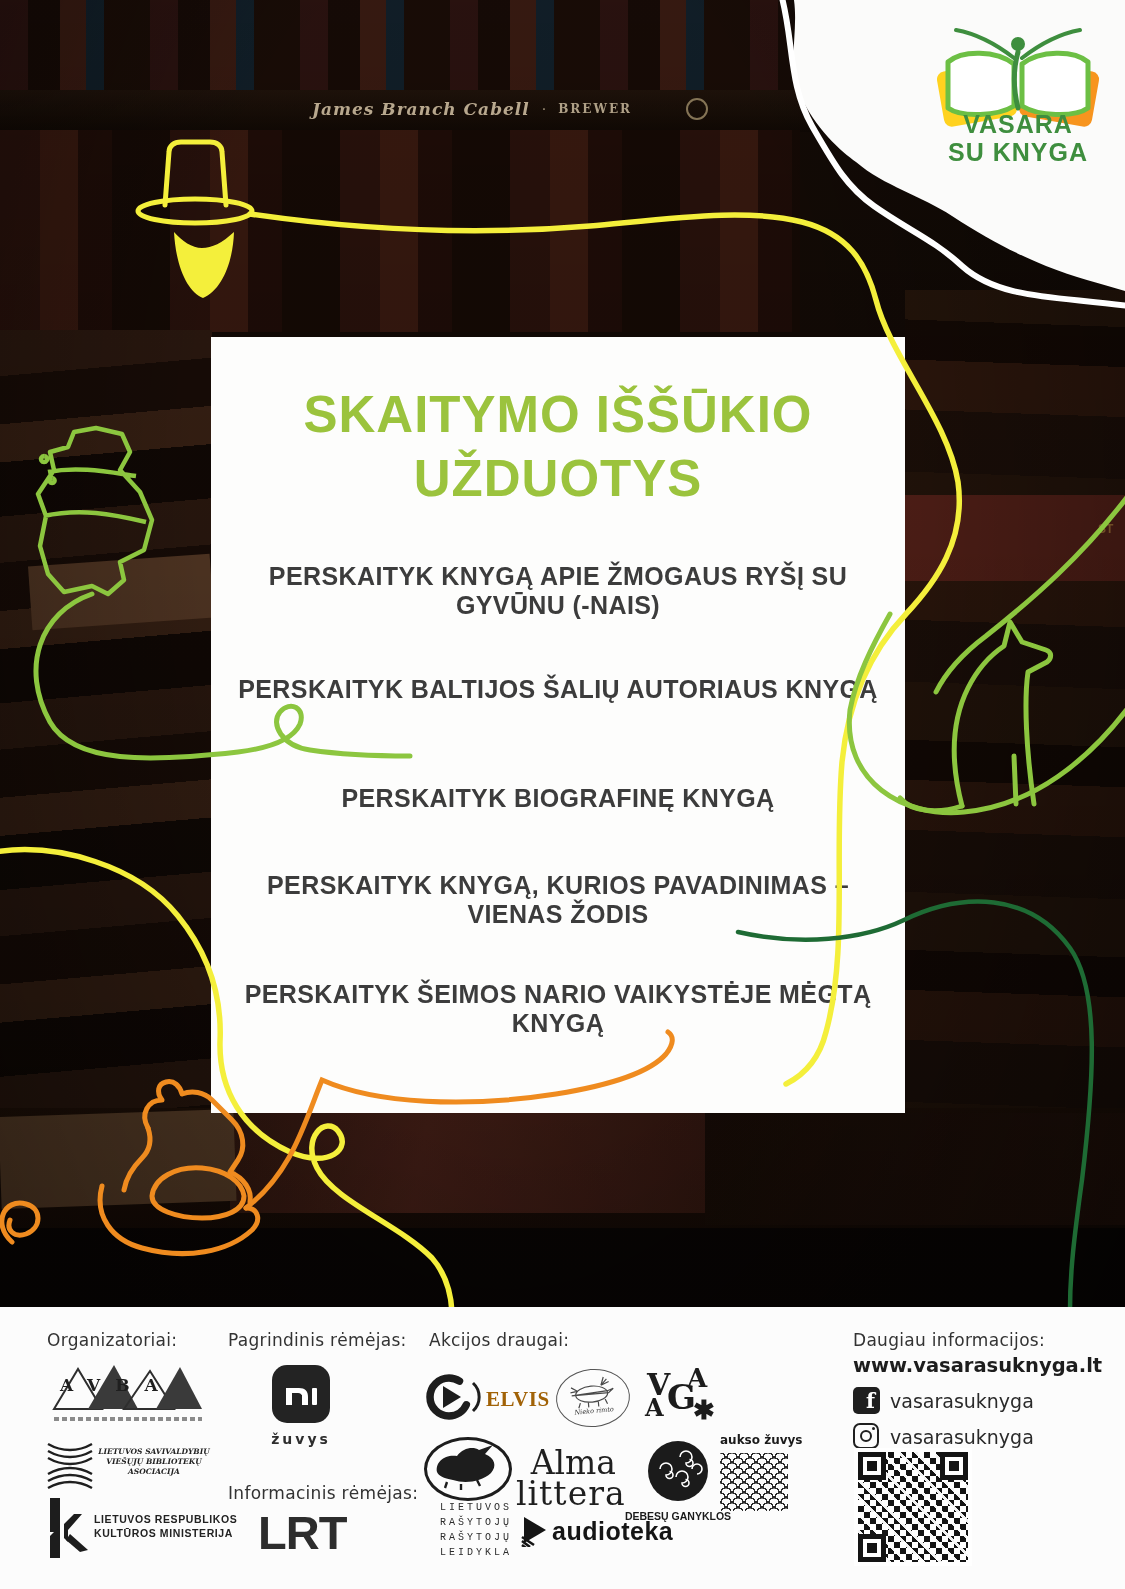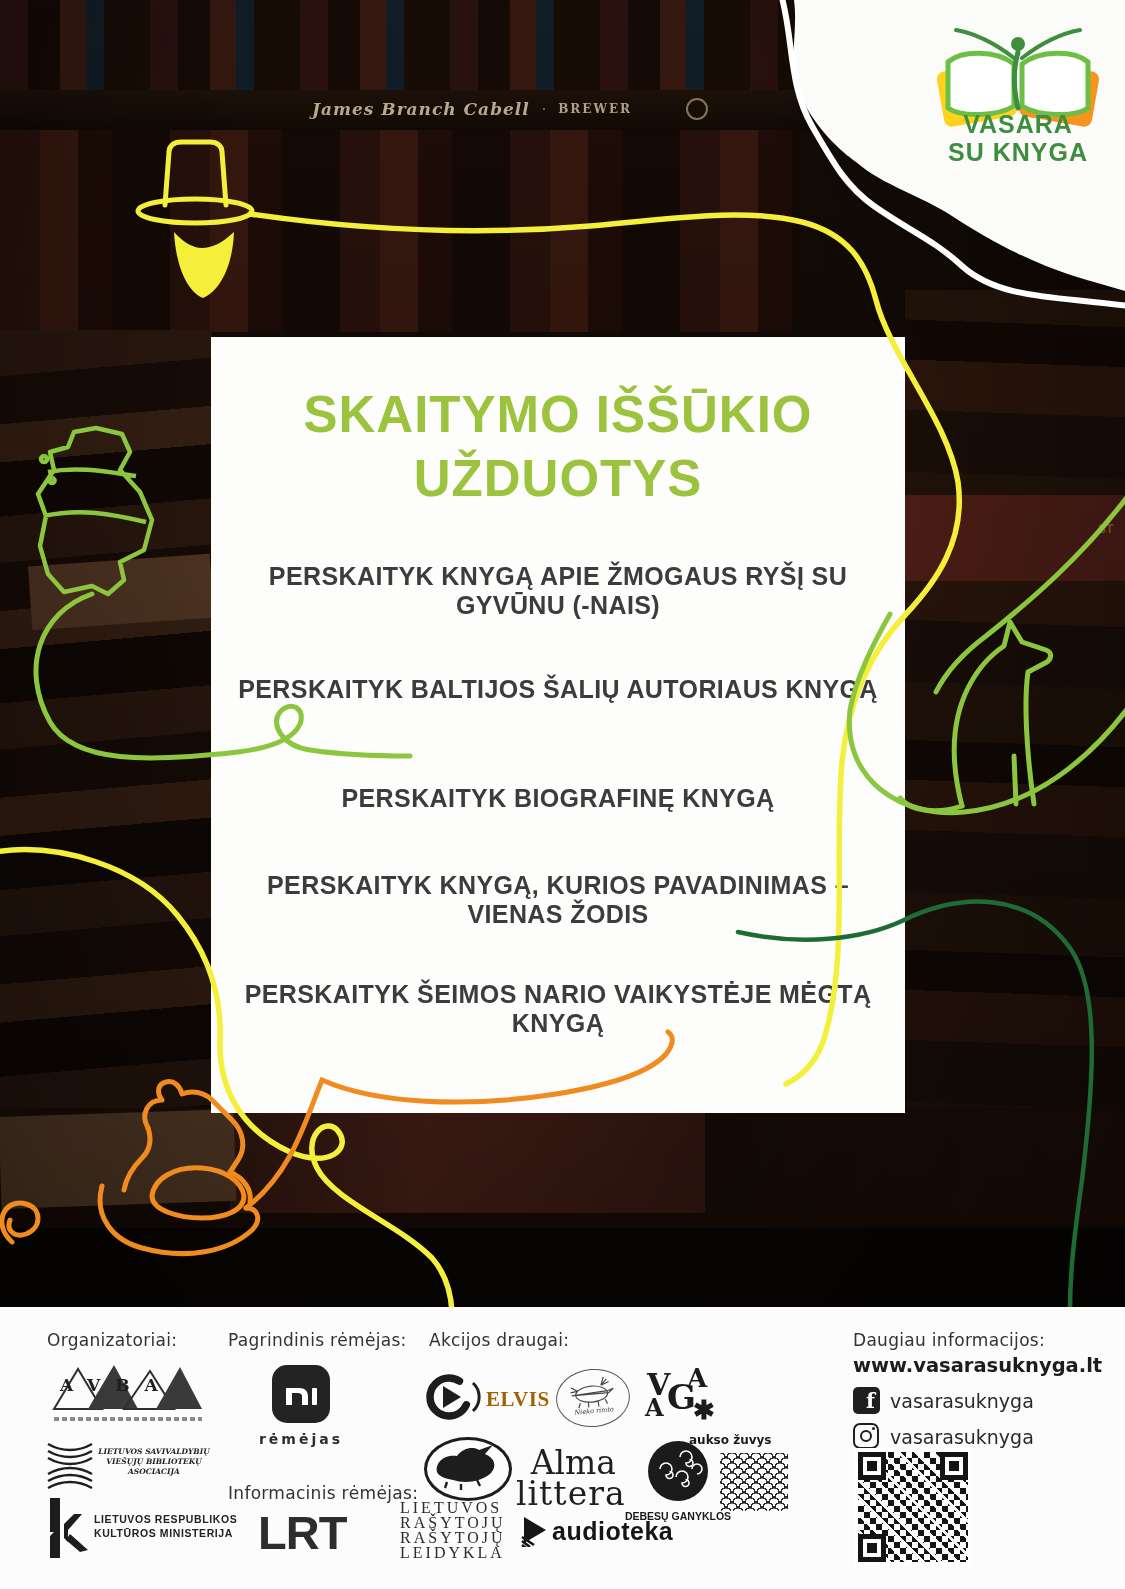--- a/index.html
+++ b/index.html
@@ -59,29 +59,29 @@
     font-family:"DejaVu Serif",serif;font-style:italic;font-size:6.5px;color:#333;}
   .vaga{left:645px;top:58px;width:74px;height:64px;font-family:"DejaVu Serif",serif;
     font-weight:bold;color:#1c1c1c;}
   .vaga span{position:absolute;}
   .vaga .v1{left:2px;top:2px;font-size:30px;}
   .vaga .a1{left:42px;top:-2px;font-size:26px;}
   .vaga .g1{left:22px;top:12px;font-size:34px;}
   .vaga .a2{left:0px;top:28px;font-size:24px;}
   .vaga .ast{left:48px;top:30px;font-size:26px;}
   .lrs-oval{left:424px;top:130px;width:82px;height:58px;border:3px solid #1d1d1d;border-radius:50%;}
-  .lrs-text{position:absolute;left:400px;top:193px;width:96px;font-family:Liberation Serif, serif;
-    font-size:16px;line-height:15px;letter-spacing:3px;color:#2c2c2c;}
+  .lrs-text{position:absolute;left:440px;top:193px;width:96px;font-family:Liberation Mono, monospace;
+    font-size:10px;line-height:15px;letter-spacing:3px;color:#2c2c2c;}
   .alma{left:516px;top:140px;width:100px;text-align:right;font-family:"DejaVu Serif",serif;
     color:#1f1f1f;}
   .alma .l1{font-size:33px;line-height:32px;}
   .alma .l2{font-size:33px;line-height:30px;letter-spacing:1px;}
   .debesu-text{position:absolute;left:624px;top:203px;width:108px;text-align:center;
     font-family:"Liberation Sans",sans-serif;font-weight:bold;font-size:10.5px;color:#1a1a1a;}
-  .aukso-text{position:absolute;left:689px;top:126px;font-weight:bold;font-size:12px;color:#1b1b1b;}
+  .aukso-text{position:absolute;left:720px;top:126px;font-weight:bold;font-size:12px;color:#1b1b1b;}
   .scales{left:720px;top:146px;width:68px;height:58px;
     background-image:
       radial-gradient(circle at 50% 100%, rgba(0,0,0,0) 4.4px, #2b2b2b 4.6px 5.8px, rgba(0,0,0,0) 6px),
       radial-gradient(circle at 50% 100%, rgba(0,0,0,0) 4.4px, #2b2b2b 4.6px 5.8px, rgba(0,0,0,0) 6px);
     background-size:12px 10px;background-position:0 0,6px 5px;}
   .audioteka-text{position:absolute;left:552px;top:210px;font-family:"Liberation Sans",sans-serif;
     font-weight:bold;font-size:25px;letter-spacing:.5px;color:#151515;}
   .www{position:absolute;left:853px;top:47px;font-weight:bold;font-size:19.5px;color:#1d1d1d;}
   .soc-row-text{font-size:19px;color:#2a2a2a;}
   .fb-icon{left:853px;top:80px;width:27px;height:27px;background:#1f1f1f;border-radius:5px;}
@@ -240,21 +240,21 @@
       <div>KULTŪROS MINISTERIJA</div>
     </div>
 
     <div class="f-label" style="left:228px;top:23px;">Pagrindinis rėmėjas:</div>
     <svg class="abs" style="left:272px;top:58px;" width="58" height="58">
       <rect width="58" height="58" rx="15" fill="#232323"></rect>
       <path fill="#fff" d="M14 40 V23 h13 c6 0 9 3 9 9 v8 h-6 v-8 c0-3-1.5-4-4-4 h-6 v12 z"></path>
       <rect x="25" y="30" width="5" height="10" fill="#232323"></rect>
       <rect x="40" y="23" width="5" height="17" rx="1" fill="#fff"></rect>
     </svg>
-    <div class="xiaomi-word">rėmėjas</div>
+    <div class="xiaomi-word">žuvys</div>
     <div class="f-label" style="left:228px;top:176px;">Informacinis rėmėjas:</div>
     <div class="lrt">LRT</div>
 
     <div class="f-label" style="left:429px;top:23px;">Akcijos draugai:</div>
     <svg class="abs" style="left:424px;top:64px;" width="60" height="52">
       <circle cx="25" cy="26" r="19" fill="none" stroke="#1d1d1d" stroke-width="7.5" stroke-dasharray="92 28" stroke-dashoffset="-8" stroke-linecap="round"></circle>
       <polygon points="19,15 37,26 19,37" fill="#1d1d1d"></polygon>
       <path d="M49 12 A19 19 0 0 1 49 40" fill="none" stroke="#1d1d1d" stroke-width="3"></path>
     </svg>
     <div class="elvis-text">ELVIS</div>

